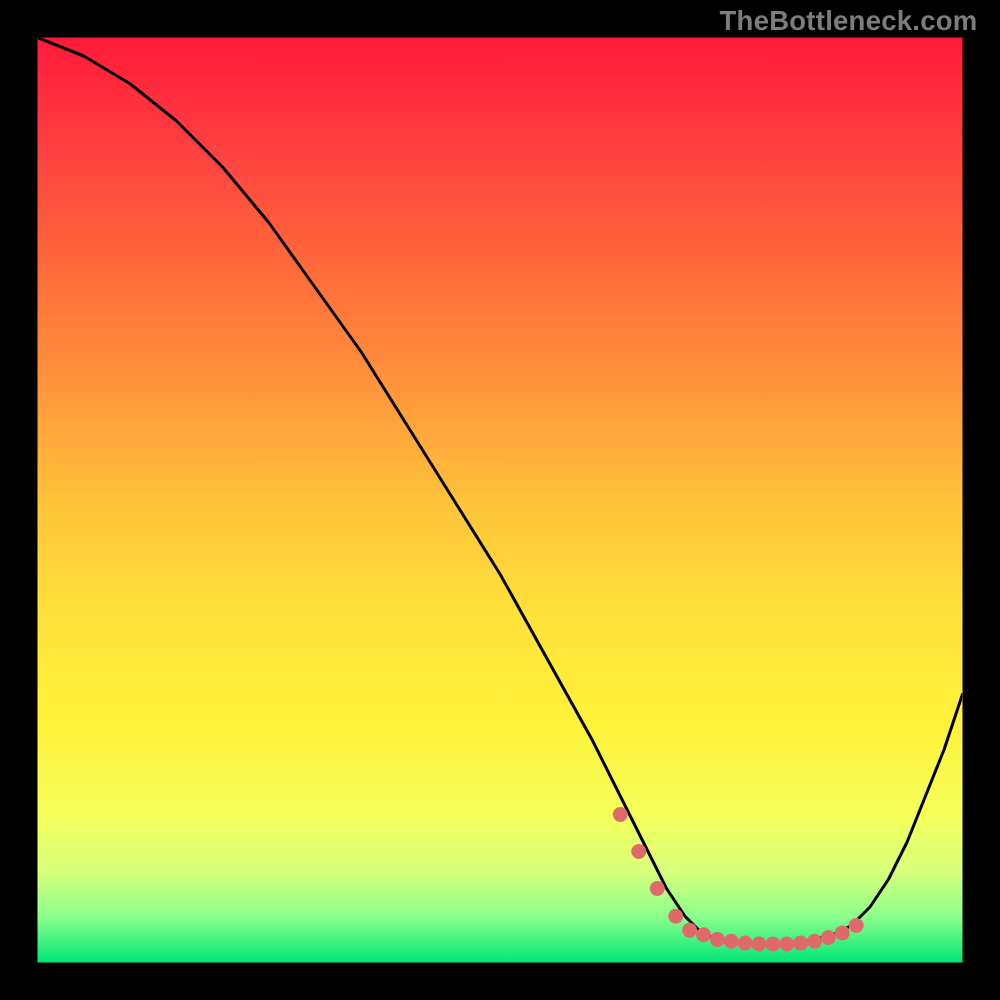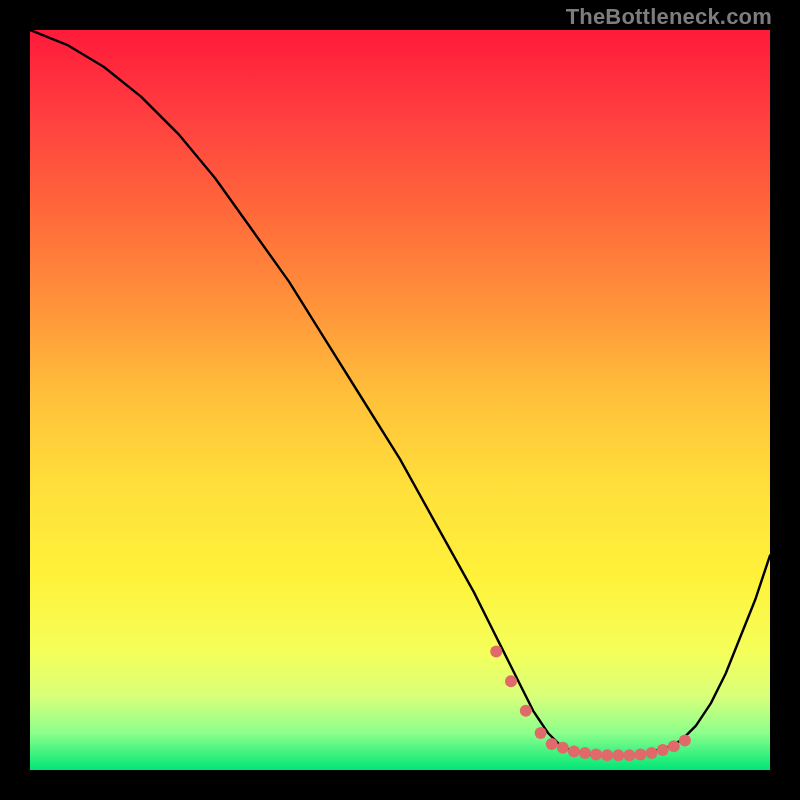--- a/index.html
+++ b/index.html
@@ -40,21 +40,21 @@
   .plot-svg {
     position: absolute;
     left: 30px;
     top: 30px;
     width: 740px;
     height: 740px;
   }
   .watermark {
     position: absolute;
     top: 4px;
-    right: 28px;
+    right: 18px;
     font-family: Arial, Helvetica, sans-serif;
     font-size: 22px;
     font-weight: 600;
     letter-spacing: 0.2px;
     color: #7d7d7d;
     user-select: none;
   }
 </style>
 </head>
 <body>

